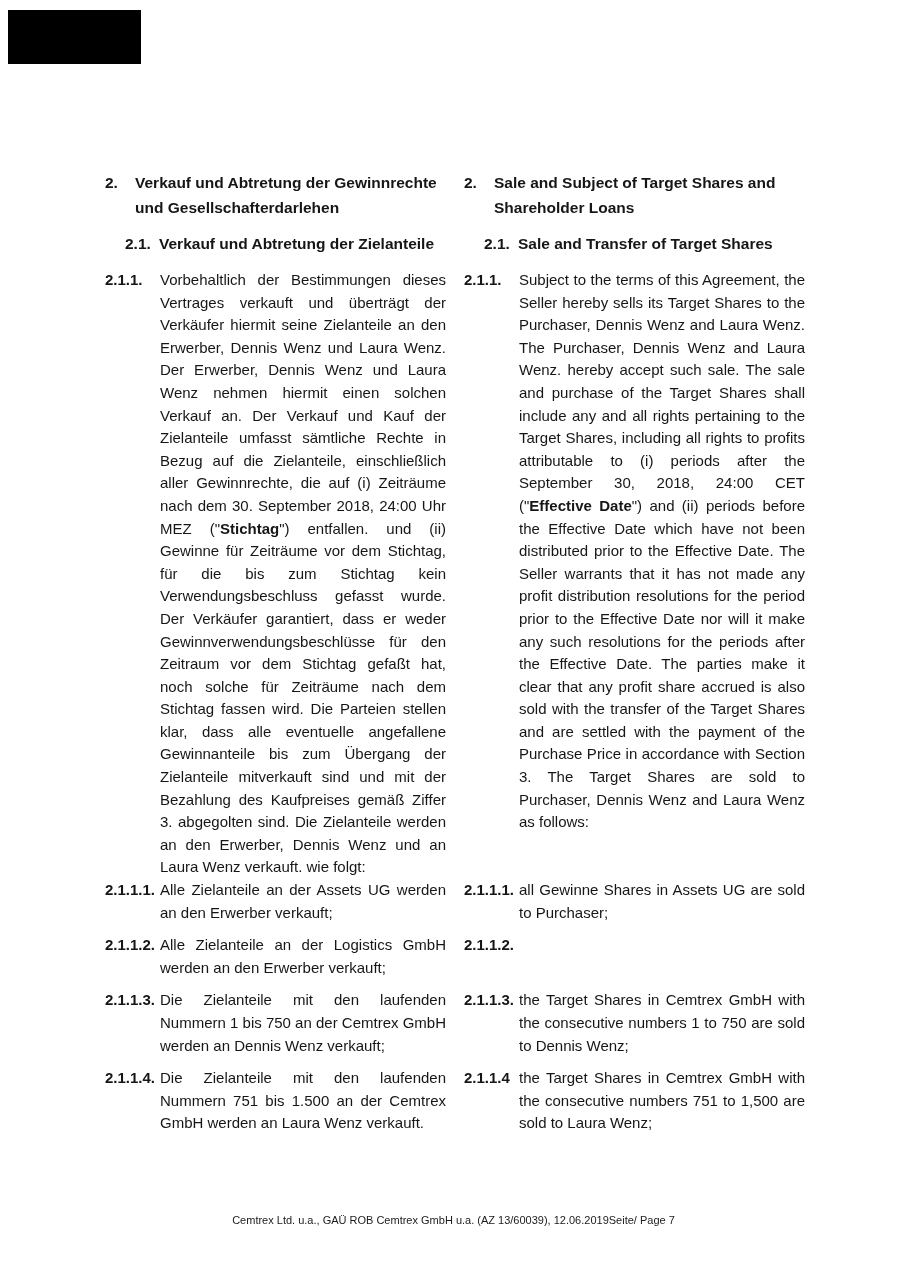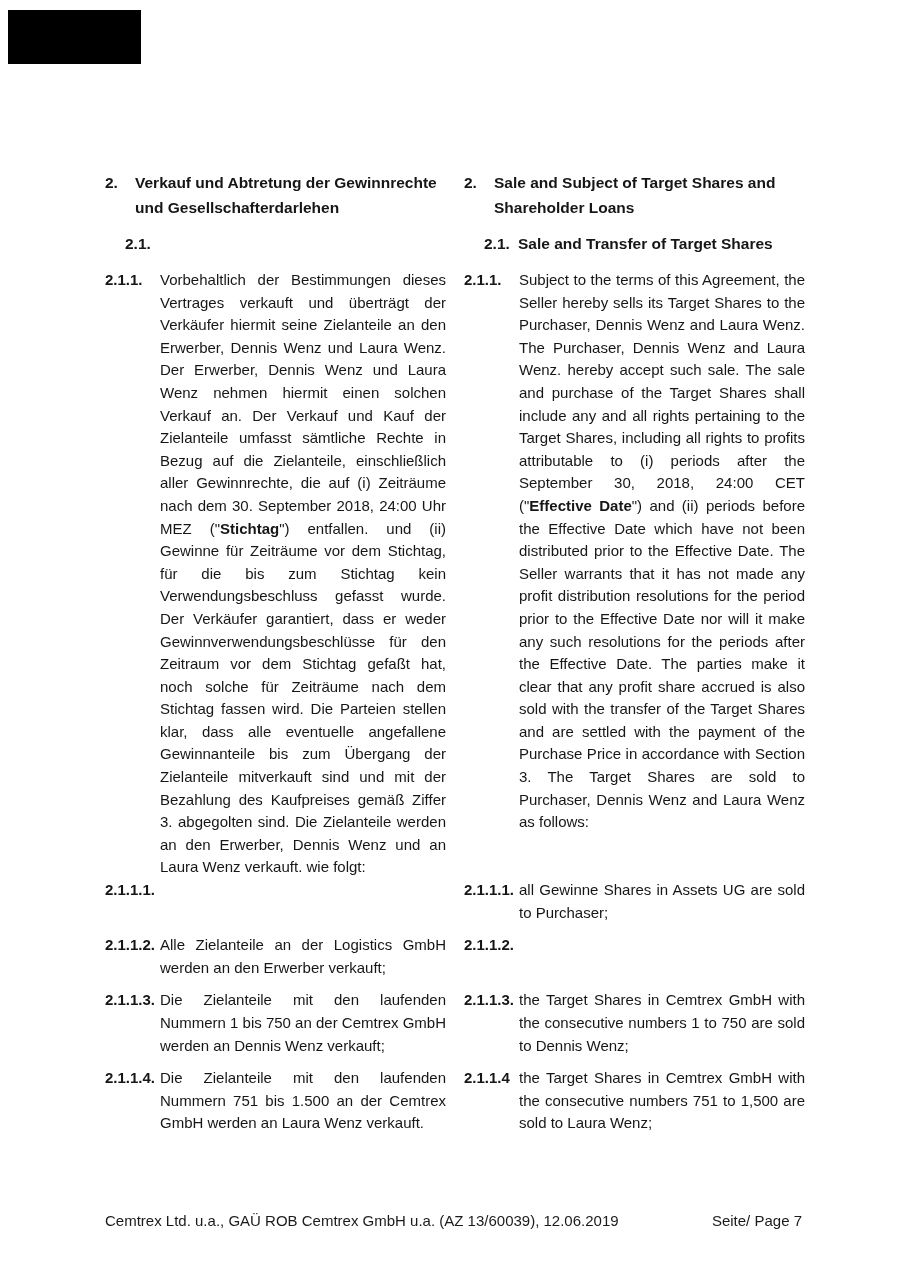--- a/index.html
+++ b/index.html
@@ -58,22 +58,22 @@
   .row-h1 { margin-bottom: 11px; }
   .row-h2 { margin-bottom: 13px; }
   .row-clause { }
   .row-sub { margin-bottom: 10px; }
   .footer {
     position: absolute;
     left: 105px;
     right: 106px;
     top: 1212px;
     display: flex;
-    justify-content: space-between;
-    font-size: 15px;
+    justify-content: center;
+    font-size: 11px;
     line-height: 17px;
     color: #1b1b1b;
   }
 </style>
 </head>
 <body>
 
 <div class="page">
 
   <div class="redaction"></div>
@@ -87,20 +87,21 @@
       </div>
       <div class="item h1">
         <span class="num">2.</span>
         <span>Sale and Subject of Target Shares and Shareholder Loans</span>
       </div>
     </div>
 
     <div class="row row-h2">
       <div class="item h2">
         <span class="num">2.1.</span>
+        <span>Verkauf und Abtretung der Zielanteile</span>
       </div>
       <div class="item h2">
         <span class="num">2.1.</span>
         <span>Sale and Transfer of Target Shares</span>
       </div>
     </div>
 
     <div class="row row-clause">
       <div class="item body-item">
         <span class="num">2.1.1.</span>
@@ -108,20 +109,21 @@
       </div>
       <div class="item body-item">
         <span class="num">2.1.1.</span>
         <span><span>Subject to the terms of this Agreement, the Seller hereby sells its Target Shares to the Purchaser, Dennis Wenz and Laura Wenz. The Purchaser, Dennis Wenz and Laura Wenz. hereby accept such sale. The sale and purchase of the Target Shares shall include any and all rights pertaining to the Target Shares, including all rights to profits attributable to (i) periods after the September 30, 2018, 24:00 CET ("</span><span style="font-weight: 700;">Effective Date</span><span>") and (ii) periods before the Effective Date which have not been distributed prior to the Effective Date. The Seller warrants that it has not made any profit distribution resolutions for the period prior to the Effective Date nor will it make any such resolutions for the periods after the Effective Date. The parties make it clear that any profit share accrued is also sold with the transfer of the Target Shares and are settled with the payment of the Purchase Price in accordance with Section 3. The Target Shares are sold to Purchaser, Dennis Wenz and Laura Wenz as follows:</span></span>
       </div>
     </div>
 
     <div class="row row-sub">
       <div class="item body-item">
         <span class="num">2.1.1.1.</span>
+        <span>Alle Zielanteile an der Assets UG werden an den Erwerber verkauft;</span>
       </div>
       <div class="item body-item">
         <span class="num">2.1.1.1.</span>
         <span>all Gewinne Shares in Assets UG are sold to Purchaser;</span>
       </div>
     </div>
 
     <div class="row row-sub">
       <div class="item body-item">
         <span class="num">2.1.1.2.</span>

